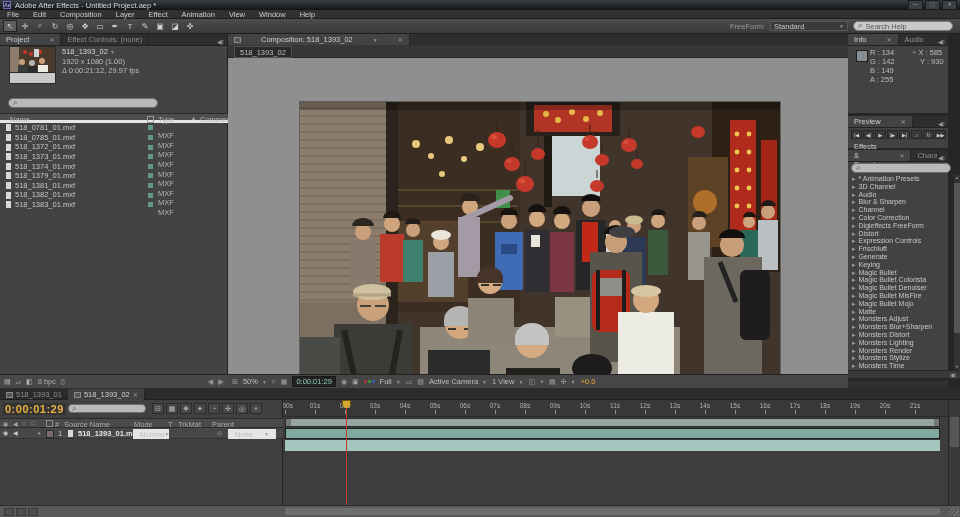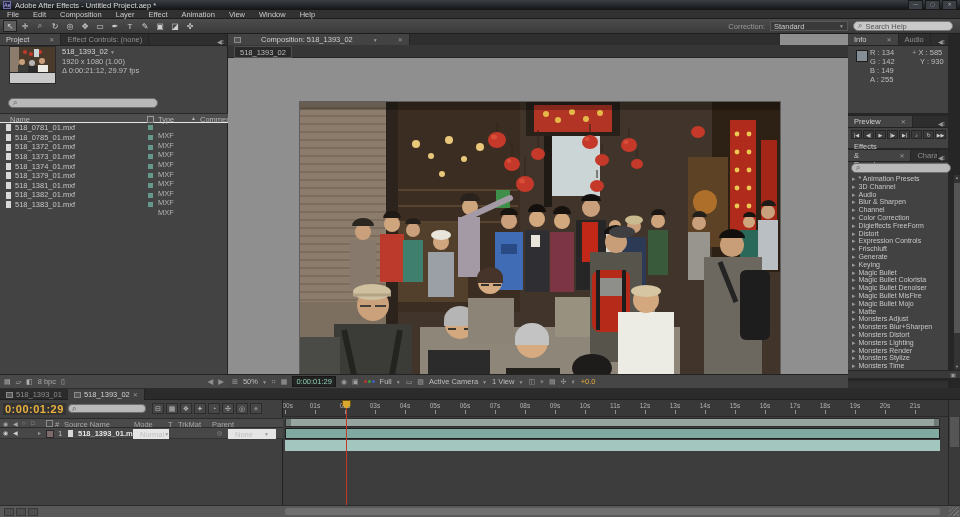--- a/index.html
+++ b/index.html
@@ -46,34 +46,34 @@
 
   
   .project{left:0;top:34px;width:228px;height:354px;background:#434343;border-right:1px solid #222;box-sizing:border-box;}
   .thumb{left:10px;top:13px;width:45px;height:26px;outline:1px solid #2a2a2a;}
   .thumbwhite{left:10px;top:39px;width:45px;height:10px;background:#c9c9c9;outline:1px solid #2a2a2a;}
   .pvtext{left:62px;top:13px;line-height:9px;color:#bdbdbd;}
   .pvname{color:#d6d6d6;}
   .psearch{left:8px;top:64px;width:150px;height:10px;background:#b9b9b9;border-radius:5px;border:1px solid #6d6d6d;
            display:flex;align-items:center;padding:0 4px;box-sizing:border-box;}
   .phead{left:0;top:79px;width:228px;height:10px;background:#4e4e4e;border-top:1px solid #2a2a2a;
-         border-bottom:1px solid #e5e5e5;box-sizing:border-box;color:#b5b5b5;}
+         border-bottom:3px solid #e5e5e5;box-sizing:border-box;color:#b5b5b5;}
   .prows{left:0;top:89px;width:228px;height:212px;overflow:hidden;}
   .prow{position:relative;height:9.63px;line-height:9.6px;}
   .prow .namebox{position:absolute;left:4px;top:0;width:142px;height:9.6px;display:flex;align-items:center;gap:4px;padding-left:2px;box-sizing:border-box;text-align:right;}
   .picon{width:5px;height:7px;background:#d8d8d8;flex:none;}
   .pswatch{position:absolute;left:148px;top:2.3px;width:5px;height:5px;background:#63988a;}
   .ptype{position:absolute;left:158px;top:0;color:#b5b5b5;margin-top:8px;}
   .pfoot{left:0;top:340px;width:228px;height:14px;background:#484848;border-top:1px solid #242424;
          display:flex;align-items:center;gap:5px;padding:0 4px;box-sizing:border-box;color:#a8a8a8;}
   .fico{font-size:7px;color:#b0b0b0;}
 
   
   .comp{left:228px;top:34px;width:620px;height:354px;background:#8f8f8f;}
-  .comp .tabstrip{position:absolute;left:0;top:0;width:552px;}
+  .comp .tabstrip{position:absolute;left:0;top:0;width:620px;}
   .subtabs{position:absolute;left:0;top:11px;width:620px;height:13px;background:#363636;border-bottom:1px solid #262626;box-sizing:border-box;}
   .viewbtn{position:absolute;left:6px;top:1px;height:10px;background:#2a2a2a;border:1px solid #4f4f4f;
            padding:0 5px;display:flex;align-items:center;color:#bdbdbd;}
   .viewer{position:absolute;left:0;top:24px;width:620px;height:316px;background:#8f8f8f;overflow:hidden;}
   .compimg{position:absolute;left:72px;top:44px;width:480px;height:273px;box-shadow:0 0 0 1px rgba(0,0,0,.35);}
   .ctoolbar{position:absolute;left:0;top:340px;width:620px;height:14px;background:#464646;border-top:1px solid #232323;
             display:flex;align-items:center;gap:5px;padding:0 4px;box-sizing:border-box;color:#bdbdbd;}
   .cico{color:#9f9f9f;font-size:7px;}
   .cdrop{display:flex;align-items:center;gap:3px;}
   .cdrop .chev{margin-left:1px;}
@@ -184,21 +184,21 @@
         <span class="tool">◎</span>
         <span class="tool">✥</span>
         <span class="tool">▭</span>
         <span class="tool">✒</span>
         <span class="tool">T</span>
         <span class="tool">✎</span>
         <span class="tool">▣</span>
         <span class="tool">◪</span>
         <span class="tool">✜</span>
       </span>
-    <span class="wslabel">Correction:</span>
+    <span class="wslabel">FreeForm:</span>
     <span class="wsdrop">
       <span>Standard</span>
         <i class="chev"></i>
     </span>
     <span class="searchhelp">
       <i class="mag"></i>
       <span>Search Help</span>
     </span>
   </div>
 

